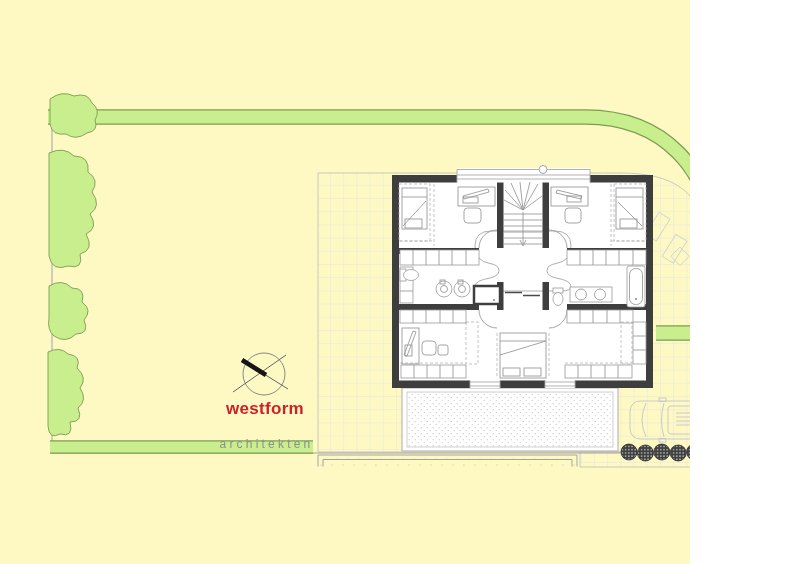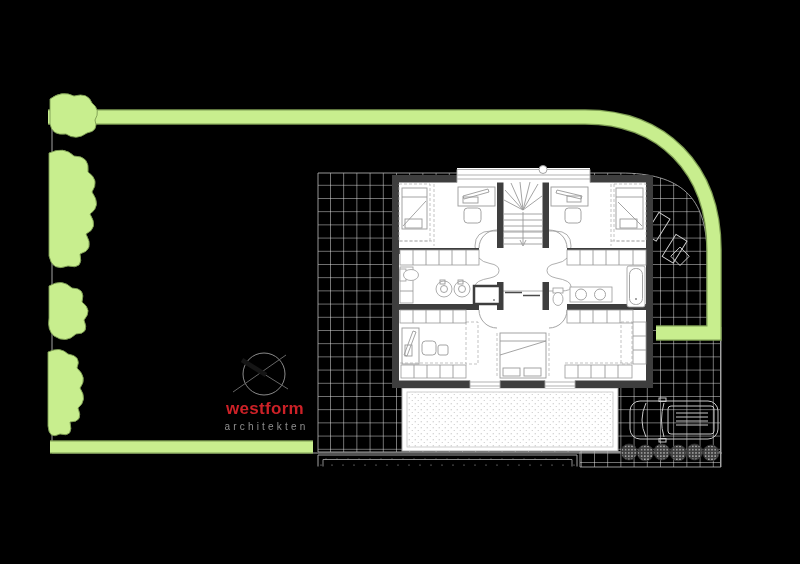--- a/index.html
+++ b/index.html
@@ -1,21 +1,21 @@
 <!DOCTYPE html>
 <html style="--hedge-green: #c8ee8e; --hedge-edge: #7d9c52; --wall-dark: #3e3e3e; --brand-red: #cc2127; --tagline-gray: #8f8f8f; --line-gray: #9a9a9a; --grid-line: #e4e4e4; --faint-line: #d2d2d2;"><head>
 <meta charset="utf-8">
 <style>
   :root{
     --hedge-green:#c8ee8e; --hedge-edge:#7d9c52; --wall-dark:#3e3e3e;
     --brand-red:#cc2127; --tagline-gray:#8f8f8f; --line-gray:#9a9a9a;
     --grid-line:#e4e4e4; --faint-line:#d2d2d2;
   }
   html,body{margin:0;padding:0;background:#fff}
-  .stage{position:relative;width:800px;height:564px;background:#000000;overflow:hidden;
+  .stage{position:relative;width:690px;height:564px;background:#fef9c3;overflow:hidden;
          font-family:"Liberation Sans",sans-serif}
   svg{position:absolute;left:0;top:0}
   
   .wall{fill:var(--wall-dark);stroke:none}
   .thin{stroke:var(--line-gray);stroke-width:.9;fill:none}
   .thinf{stroke:var(--line-gray);stroke-width:.8;fill:#fff}
   .dash{stroke:#a9a9a9;stroke-width:.7;fill:none;stroke-dasharray:3 2}
   .hedge{stroke:var(--hedge-green);stroke-width:13;fill:none}
   .hedge-u{stroke:var(--hedge-edge);stroke-width:15.5;fill:none}
   .hedge2{stroke:var(--hedge-green);stroke-width:11;fill:none}
@@ -24,21 +24,21 @@
   .faint{stroke:var(--faint-line);stroke-width:.9;fill:none}
   .carline{stroke:#c9c9c9;stroke-width:1;fill:none}
   .shrub{fill:url(#shrubp);stroke:#2f2f2f;stroke-width:.8}
   .bound{stroke:#a3a3a3;stroke-width:1;fill:none}
   .gridA{fill:url(#gp);stroke:#bdbdbd;stroke-width:.8}
   .winline{stroke:#a8a8a8;stroke-width:.9;fill:none}
   .darkline{stroke:#4a4a4a;stroke-width:1.6;fill:none}
   
   .logo{position:absolute;left:214px;top:400px;width:102px;text-align:center}
   .brand{font-size:17px;font-weight:700;color:var(--brand-red);letter-spacing:.3px;line-height:1}
-  .tagline{font-size:10px;color:var(--tagline-gray);letter-spacing:3.2px;margin-top:4px;padding-left:3px}
+  .tagline{font-size:12px;color:var(--tagline-gray);letter-spacing:3.2px;margin-top:20px;padding-left:3px}
 </style>
 </head>
 <body>
 
 <div class="stage">
 <svg width="800" height="564" viewBox="0 0 800 564">
   <defs>
     <pattern id="gp" width="13.2" height="13.2" patternUnits="userSpaceOnUse">
       <path d="M13.2,0 H0 V13.2" fill="none" stroke="#e4e4e4" stroke-width="1"></path>
     </pattern>

